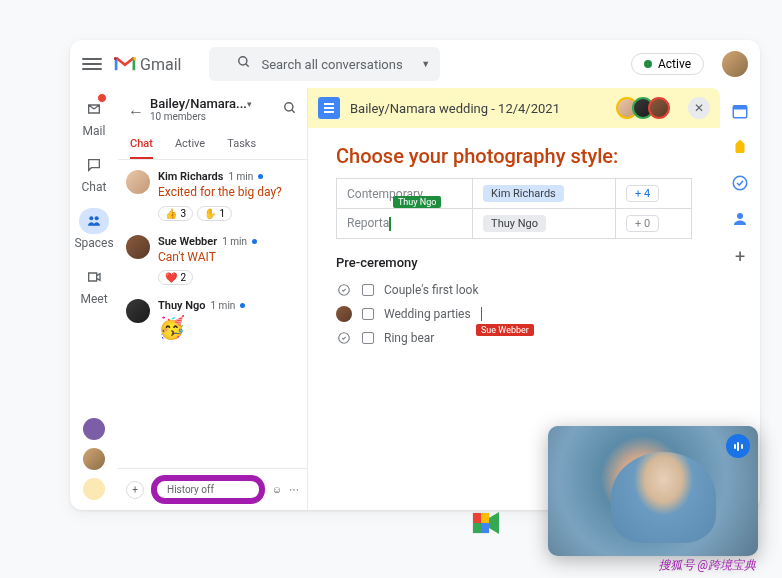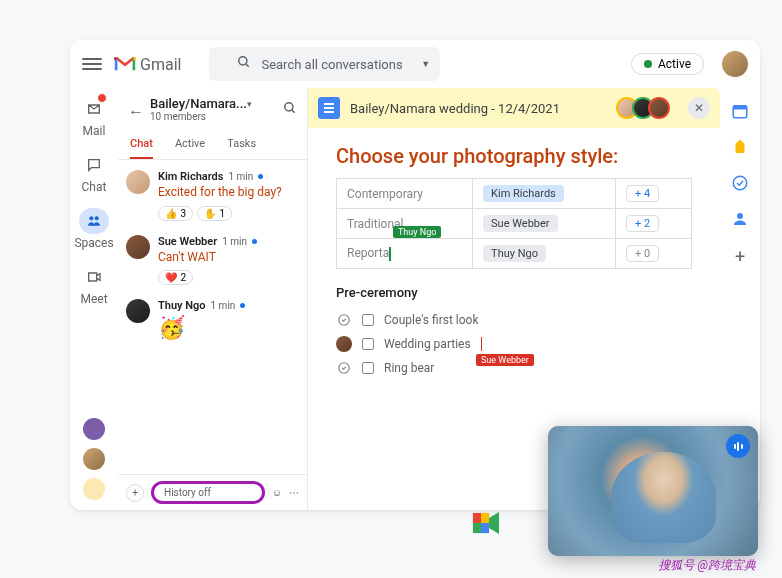--- a/index.html
+++ b/index.html
@@ -56,21 +56,21 @@
 .msg-head { display: flex; align-items: center; gap: 5px; }
 .msg-name { font-size: 11px; font-weight: 600; color: #202124; }
 .msg-time { font-size: 10px; color: #5f6368; }
 .msg-dot { width: 5px; height: 5px; background: #1a73e8; border-radius: 50%; }
 .msg-text { font-size: 12px; color: #c2410c; margin-top: 2px; line-height: 1.3; }
 .reactions { display: flex; gap: 4px; margin-top: 5px; }
 .react { border: 1px solid #dadce0; border-radius: 11px; padding: 1px 6px; font-size: 10px; display: flex; align-items: center; gap: 3px; cursor: pointer; }
 .emoji-big { font-size: 22px; margin-top: 3px; }
 .compose { border-top: 1px solid #e8eaed; padding: 6px 8px; display: flex; align-items: center; gap: 7px; font-size: 10px; color: #5f6368; }
 .compose-plus { width: 18px; height: 18px; border: 1px solid #dadce0; border-radius: 50%; display: flex; align-items: center; justify-content: center; cursor: pointer; }
-.compose-input { flex: 1; border: 3px solid #a21caf; border-radius: 14px; padding: 3px 10px; font-size: 10px; color: #5f6368; }
+.compose-input { flex: 1; border: 6px solid #a21caf; border-radius: 14px; padding: 3px 10px; font-size: 10px; color: #5f6368; }
 
 
 .doc-panel { flex: 1; display: flex; flex-direction: column; background: #fff; }
 .doc-header { height: 40px; background: #fef9c3; display: flex; align-items: center; padding: 0 10px; gap: 10px; border-radius: 0 8px 0 0; }
 .doc-icon { width: 22px; height: 22px; background: #4285f4; border-radius: 3px; display: flex; align-items: center; justify-content: center; }
 .doc-icon-inner { width: 10px; height: 2px; background: #fff; box-shadow: 0 -4px 0 #fff, 0 4px 0 #fff; }
 .doc-title { font-size: 13px; color: #3c4043; }
 .doc-avatars { margin-left: auto; display: flex; }
 .doc-av { width: 22px; height: 22px; border-radius: 50%; border: 2px solid #fff; margin-left: -6px; }
 .doc-close { width: 22px; height: 22px; border-radius: 50%; background: #e8eaed; display: flex; align-items: center; justify-content: center; font-size: 12px; color: #5f6368; cursor: pointer; margin-left: 8px; }
@@ -293,25 +293,20 @@
       <div class="doc-body">
         <div class="doc-heading">Choose your photography style:</div>
         <table class="doc-table">
           <tbody>
           <tr>
             <td class="gray">Contemporary</td>
             <td><span class="creator-chip blue">Kim Richards</span></td>
             <td><span class="vote-btn">+ <span>4</span></span></td>
           </tr>
           <tr>
-            <td class="gray">Traditional</td>
-            <td><span class="creator-chip">Sue Webber</span></td>
-            <td><span class="vote-btn">+ <span>2</span></span></td>
-          </tr>
-          <tr>
             <td class="gray cell-rel"><span>Reporta</span><span class="cursor-mark" style="background:#1e8e3e"></span><span class="collab-tag" style="top:-13px;left:56px">Thuy Ngo</span></td>
             <td><span class="creator-chip">Thuy Ngo</span></td>
             <td><span class="vote-btn zero">+ <span>0</span></span></td>
           </tr>
         </tbody>
           </table>
         <div class="doc-section">Pre-ceremony</div>
         <div class="checklist">
           <div class="check-row">
             <span class="check-bullet">

